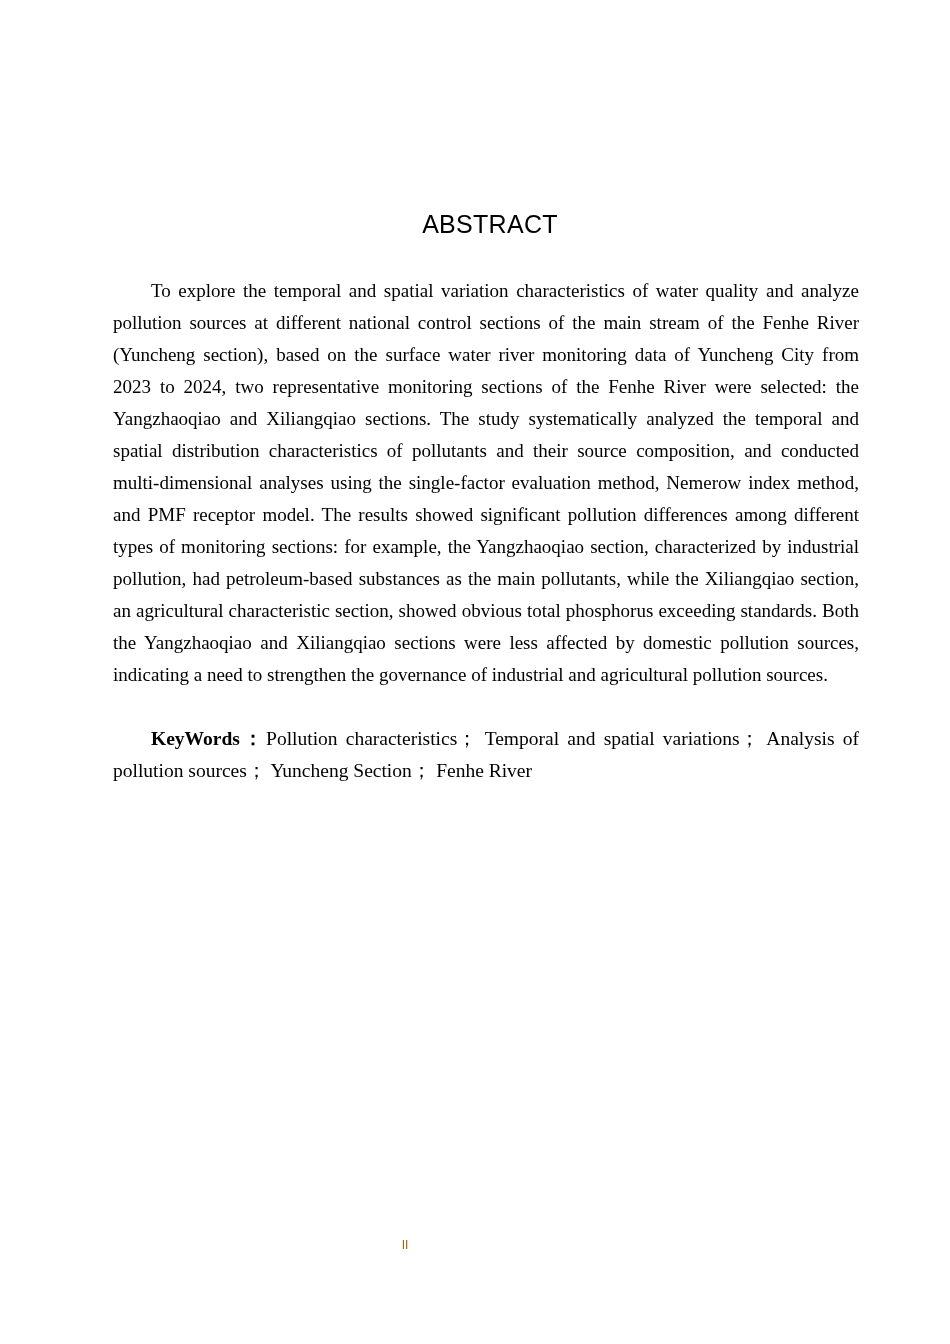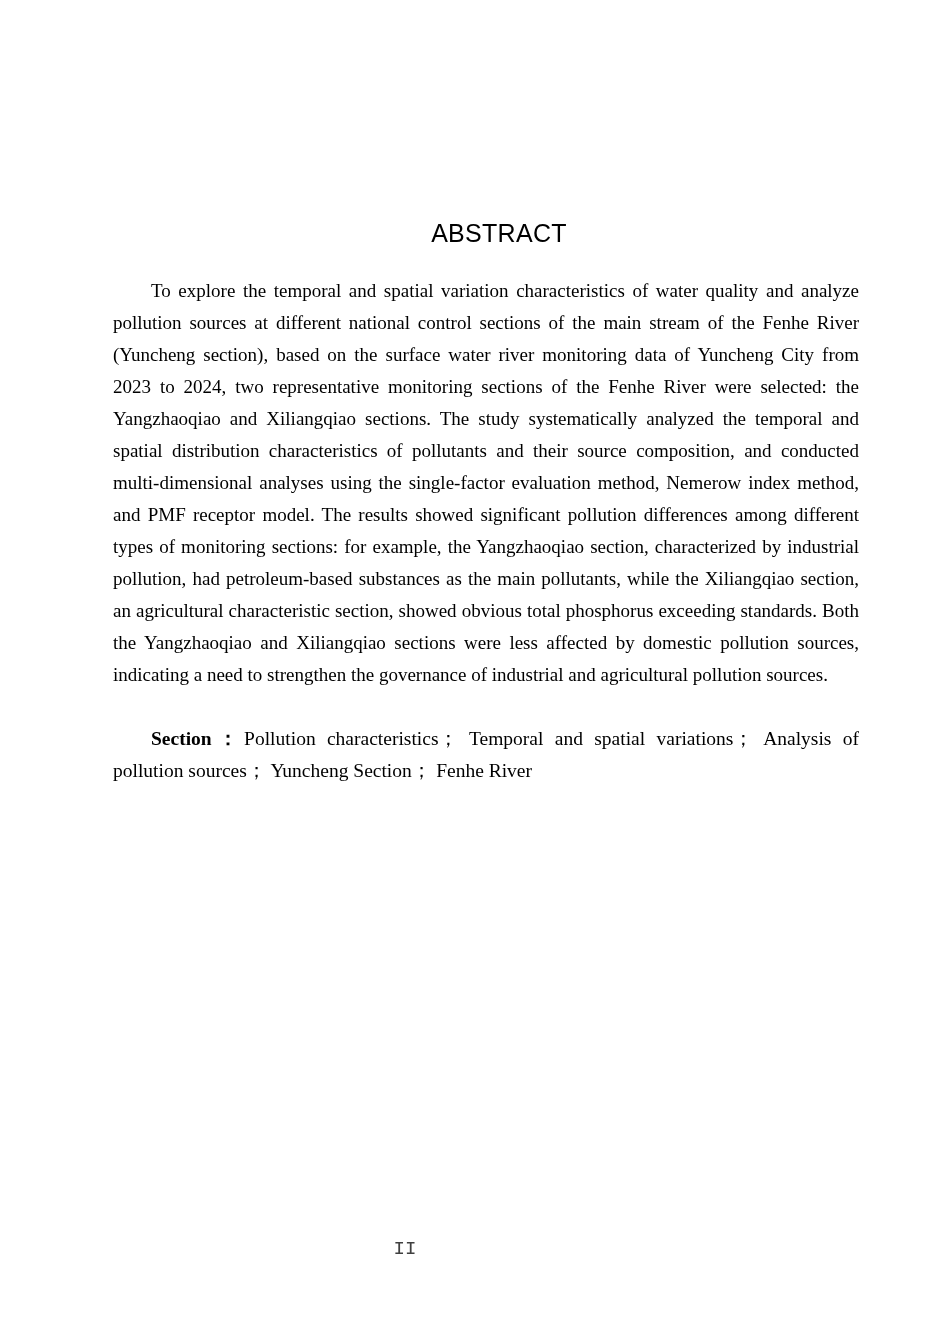--- a/index.html
+++ b/index.html
@@ -20,21 +20,21 @@
     left: 113px;
     top: 0;
     width: 746px;
   }
   .abstract-title {
     font-family: "Liberation Sans", sans-serif;
     font-size: 25px;
     font-weight: 400;
     color: #000000;
     text-align: center;
-    margin: 13px;
+    margin: 4px;
     padding: 0;
     position: absolute;
     left: 0;
     top: 206px;
     width: 746px;
     letter-spacing: 0.3px;
   }
   .abstract-body {
     position: absolute;
     left: 0;
@@ -75,35 +75,35 @@
   }
   .kw-label {
     font-weight: bold;
   }
   .page-number {
     position: absolute;
     left: 0;
     top: 1238px;
     width: 810px;
     text-align: center;
-    font-family: Liberation Mono, monospace;
-    font-size: 19px;
-    color: #404040;
+    font-family: Liberation Sans, sans-serif;
+    font-size: 12px;
+    color: #a16207;
   }
 </style>
 </head>
 <body>
 
 <div class="page">
 
   <div class="content">
 
     <h1 class="abstract-title">ABSTRACT</h1>
 
     <p class="abstract-body"><span class="indent"></span><span>To explore the temporal and spatial variation characteristics of water quality and analyze pollution sources at different national control sections of the main stream of the Fenhe River (Yuncheng section), based on the surface water river monitoring data of Yuncheng City from 2023 to 2024, two representative monitoring sections of the Fenhe River were selected: the Yangzhaoqiao and Xiliangqiao sections. The study systematically analyzed the temporal and spatial distribution characteristics of pollutants and their source composition, and conducted multi-dimensional analyses using the single-factor evaluation method, Nemerow index method, and PMF receptor model. The results showed significant pollution differences among different types of monitoring sections: for example, the Yangzhaoqiao section, characterized by industrial pollution, had petroleum-based substances as the main pollutants, while the Xiliangqiao section, an agricultural characteristic section, showed obvious total phosphorus exceeding standards. Both the Yangzhaoqiao and Xiliangqiao sections were less affected by domestic pollution sources, indicating a need to strengthen the governance of industrial and agricultural pollution sources.</span></p>
 
-    <p class="keywords-block"><span class="kw-indent"></span><span class="kw-label">Section</span><span class="kw-label">：</span><span>Pollution characteristics； Temporal and spatial variations； Analysis of pollution sources； Yuncheng Section； Fenhe River</span></p>
+    <p class="keywords-block"><span class="kw-indent"></span><span class="kw-label">KeyWords</span><span class="kw-label">：</span><span>Pollution characteristics； Temporal and spatial variations； Analysis of pollution sources； Yuncheng Section； Fenhe River</span></p>
 
   </div>
 
   <div class="page-number">II</div>
 
 </div>
 
 </body></html>

